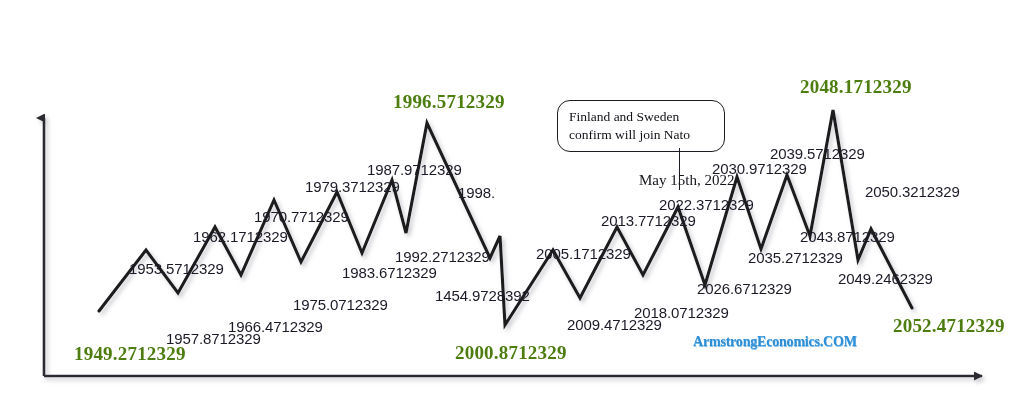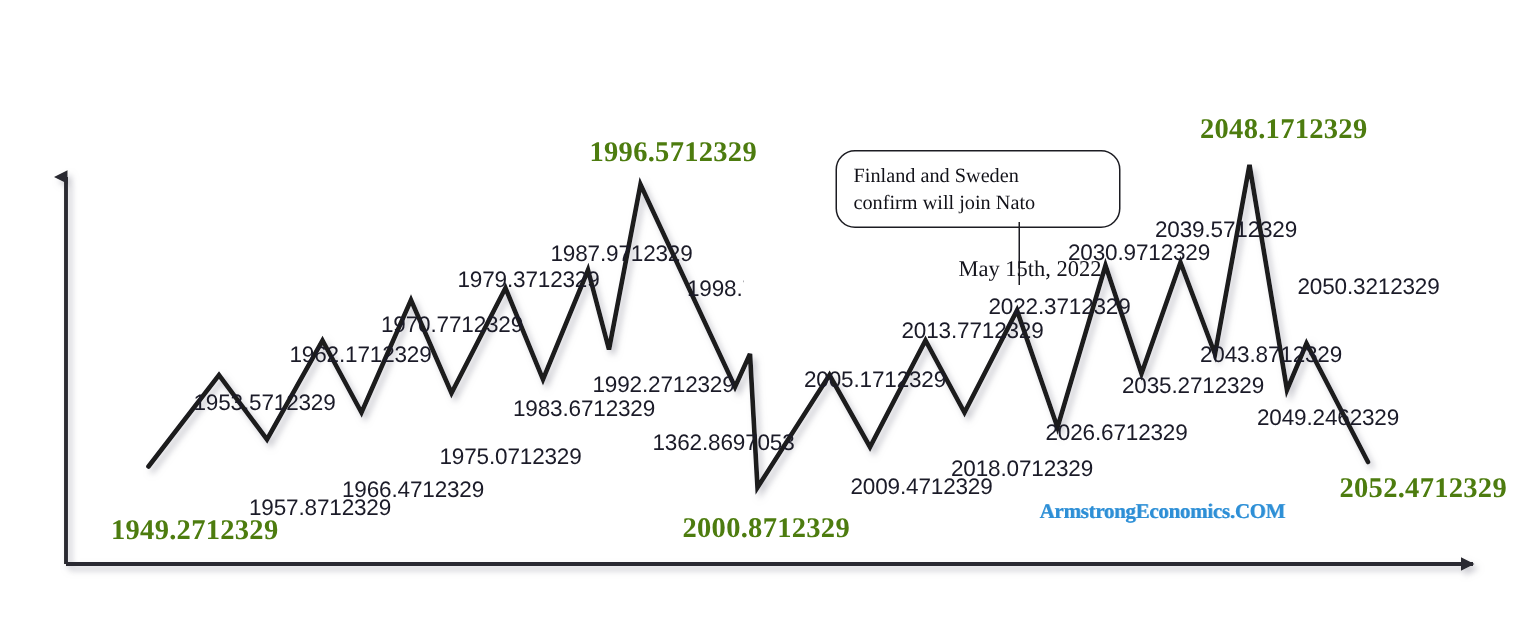--- a/index.html
+++ b/index.html
@@ -47,21 +47,21 @@
   }
   .lbl.clip{
     overflow:hidden;
     width:38px;
   }
 
   
   .callout{
     position:absolute;
     left:557px;top:100px;
-    width:190px;
+    width:168px;
     padding:7px 10px 8px 11px;
     box-sizing:border-box;
     border:1.4px solid #1c1c22;
     border-radius:13px;
     background:#fff;
     font-family:"Liberation Serif", serif;
     font-size:13.5px;
     line-height:1.30;
     color:#111118;
   }
@@ -126,21 +126,21 @@
       <div class="lbl" style="left: 166px; top: 330px;">1957.8712329</div>
       <div class="lbl" style="left: 193px; top: 228px;">1962.1712329</div>
       <div class="lbl" style="left: 228px; top: 318px;">1966.4712329</div>
       <div class="lbl" style="left: 254px; top: 208px;">1970.7712329</div>
       <div class="lbl" style="left: 293px; top: 296px;">1975.0712329</div>
       <div class="lbl" style="left: 305px; top: 178px;">1979.3712329</div>
       <div class="lbl" style="left: 342px; top: 264px;">1983.6712329</div>
       <div class="lbl" style="left: 367px; top: 161px;">1987.9712329</div>
       <div class="lbl" style="left: 395px; top: 248px;">1992.2712329</div>
       <div class="lbl key" style="left: 393px; top: 91px;">1996.5712329</div>
-      <div class="lbl" style="left: 435px; top: 287px;">1362.8697053</div>
+      <div class="lbl" style="left: 435px; top: 287px;">1454.9728392</div>
       <div class="lbl clip" style="left: 458px; top: 184px;">1998.72123</div>
       <div class="lbl key" style="left: 455px; top: 342px;">2000.8712329</div>
       <div class="lbl" style="left: 536px; top: 245px;">2005.1712329</div>
       <div class="lbl" style="left: 567px; top: 316px;">2009.4712329</div>
       <div class="lbl" style="left: 601px; top: 212px;">2013.7712329</div>
       <div class="lbl" style="left: 634px; top: 304px;">2018.0712329</div>
       <div class="lbl" style="left: 659px; top: 196px;">2022.3712329</div>
       <div class="lbl" style="left: 697px; top: 280px;">2026.6712329</div>
       <div class="lbl" style="left: 712px; top: 160px;">2030.9712329</div>
       <div class="lbl" style="left: 748px; top: 249px;">2035.2712329</div>

